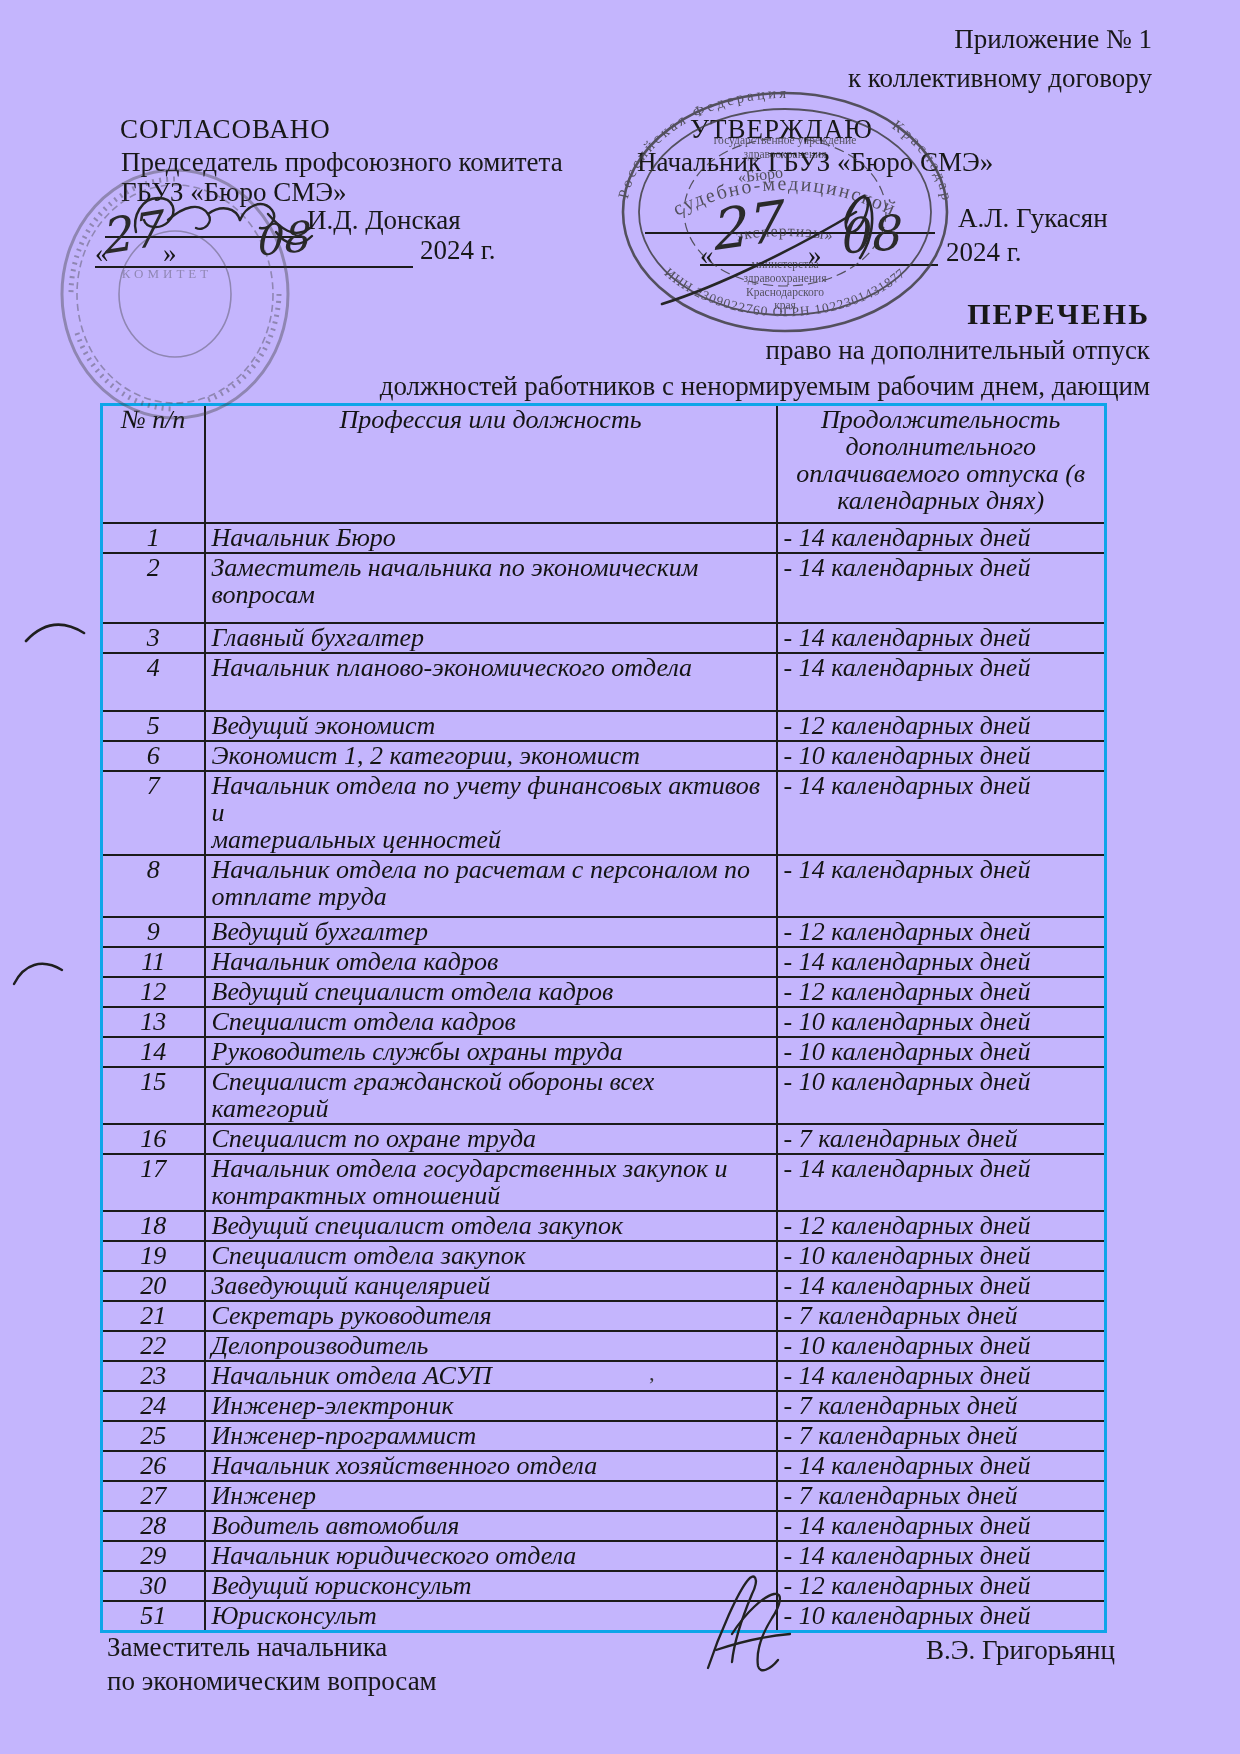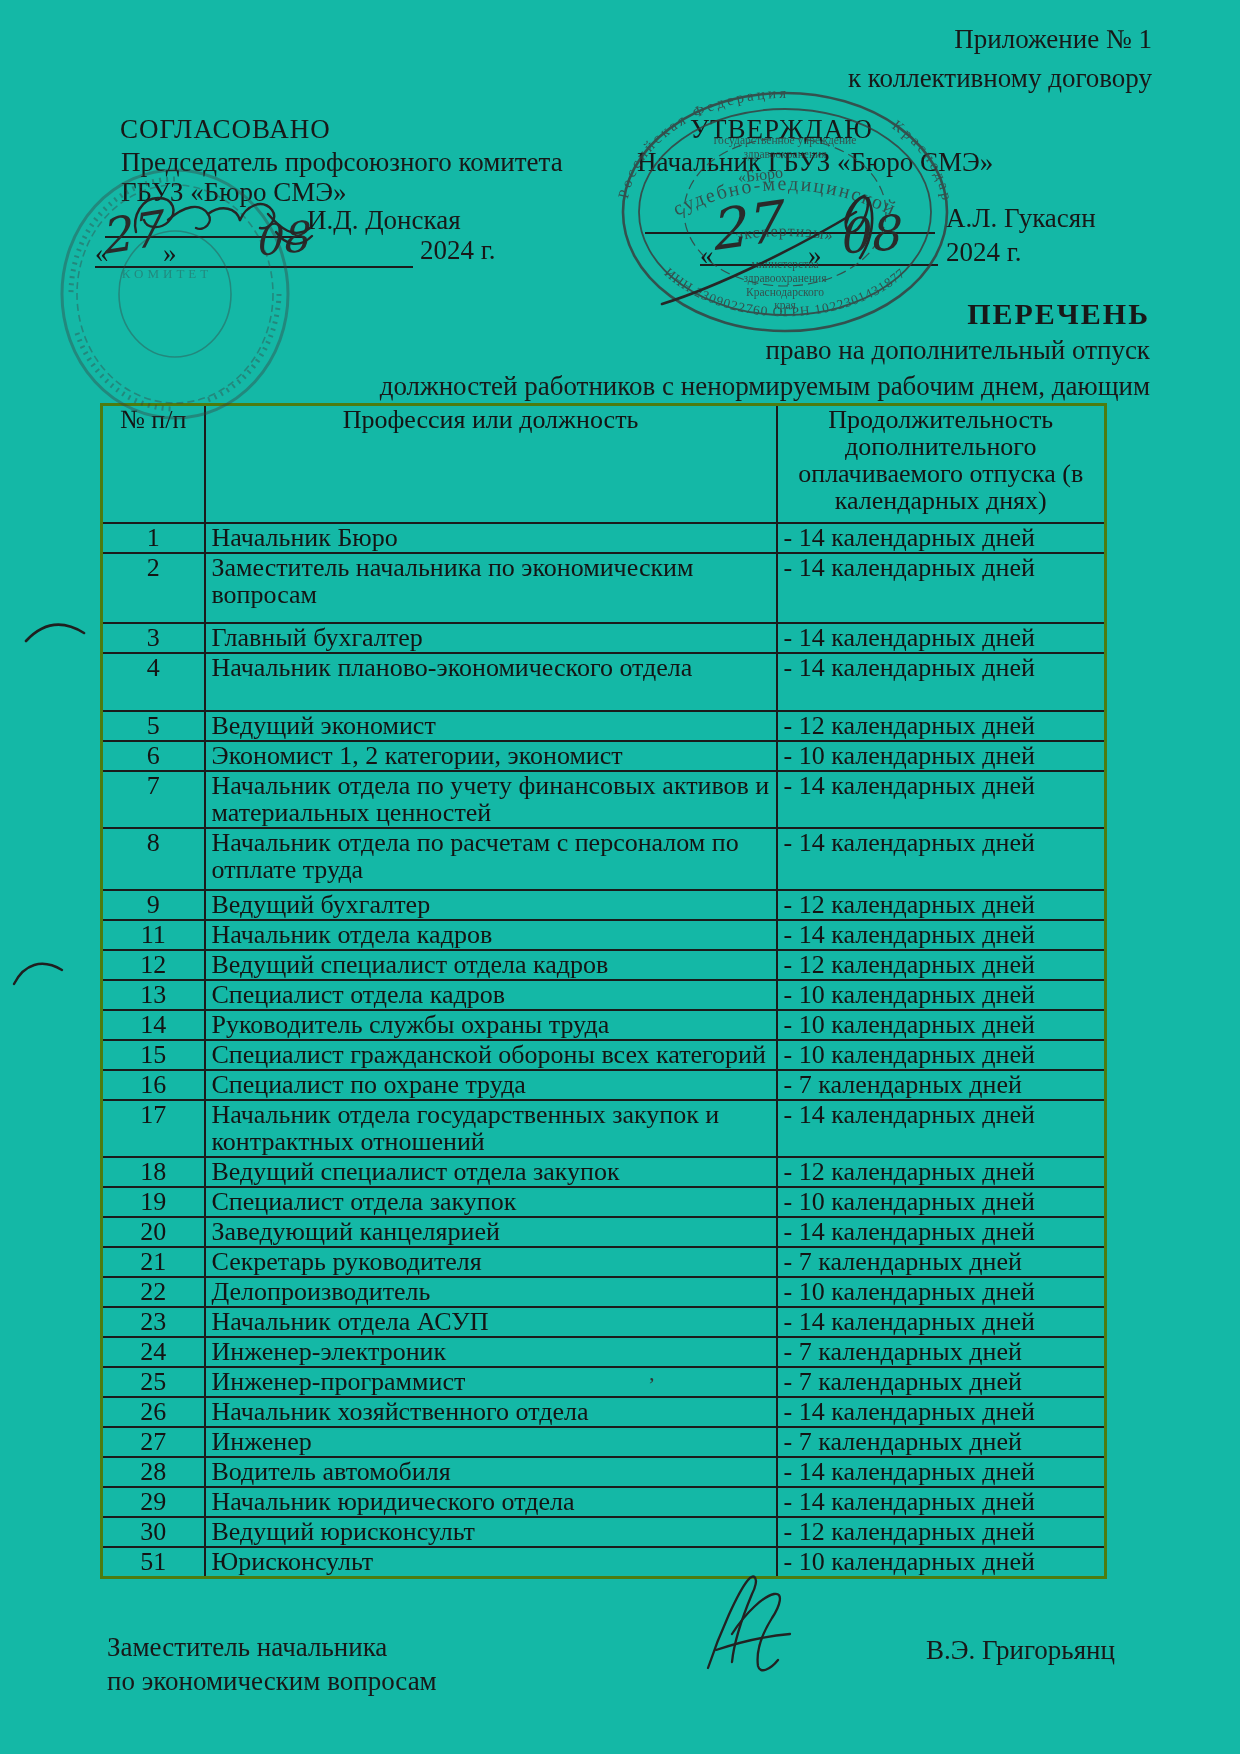--- a/index.html
+++ b/index.html
@@ -1,18 +1,18 @@
 <!DOCTYPE html>
 <html lang="ru"><head>
 <meta charset="utf-8">
 <style>
   html,body{margin:0;padding:0;background:#e8e8e8;}
   .page{
     position:relative; width:1240px; height:1754px; margin:0 auto;
-    background:#14b8a6; overflow:hidden;
+    background:#c4b5fd; overflow:hidden;
     font-family:"Liberation Serif","DejaVu Serif",serif;
     color:#181818;
   }
   .abs{position:absolute; white-space:nowrap;}
   .t27{font-size:27px; line-height:32px;}
   .appendix{left:0; top:20px; width:1152px; text-align:right; z-index:2;}
   .appendix div{line-height:39px;}
   .heading{font-size:27px; letter-spacing:1px;}
   .underline{position:absolute; border-bottom:2px solid #1c1c1c; height:0; z-index:2;}
   .hw{
@@ -27,21 +27,21 @@
   
   table.doc{
     position:absolute; left:100px; top:403px; width:1004px; z-index:2;
     border-collapse:collapse; table-layout:fixed;
     font-size:26px; color:#141414;
   }
   table.doc td,table.doc th{
     border:2px solid #1b1b1b; vertical-align:top;
     padding:0 6px 1px 6px; line-height:27px; font-weight:normal;
   }
-  table.doc{border:3px solid #4d7c0f;}
+  table.doc{border:3px solid #0ea5e9;font-style:italic;}
   col.c1{width:103px;} col.c2{width:572px;} col.c3{width:329px;}
   tr.hdr{height:118px;}
   th.h1,th.h2{text-align:center; padding-top:3px;}
   th.h3{text-align:center; white-space:pre-line; line-height:29px; padding-top:3px;}
   td.num{text-align:center;}
   td.prof{padding-left:26px; white-space:pre-line;}
   td.dur{padding-left:10px;}
   tr.r{height:30px;}
   
   .stamp{position:absolute; z-index:5; pointer-events:none;}
@@ -70,21 +70,21 @@
   <span class="abs quote" style="left:95px; top:238px;">«</span>
   <span class="abs quote" style="left:163px; top:238px;">»</span>
   <div class="underline" style="left:95px; top:266px; width:318px;"></div>
   <span class="hw" style="left:104px; top:208px; font-size:48px; transform:rotate(-9deg) skewX(-6deg);">27</span>
   <span class="hw" style="left:258px; top:218px; font-size:42px; transform:rotate(-5deg) skewX(-6deg);">08</span>
   <span class="abs t27" style="left:420px; top:234px;">2024 г.</span>
 
   <span class="abs heading" style="left:690px; top:114px;">УТВЕРЖДАЮ</span>
   <span class="abs t27" style="left:637px; top:146px;">Начальник ГБУЗ «Бюро СМЭ»</span>
   <div class="underline" style="left:645px; top:232px; width:290px;"></div>
-  <span class="abs t27" style="left:946px; top:202px;">А.Л. Гукасян</span>
+  <span class="abs t27" style="left:946px; top:202px;padding-left:12px;">А.Л. Гукасян</span>
   <span class="abs quote" style="left:700px; top:240px;">«</span>
   <span class="abs quote" style="left:808px; top:240px;">»</span>
   <div class="underline" style="left:700px; top:264px; width:238px;"></div>
   <span class="hw" style="left:714px; top:198px; font-size:56px; transform:rotate(-8deg) skewX(-6deg);">27</span>
   <span class="hw" style="left:842px; top:210px; font-size:48px; transform:rotate(-4deg) skewX(-4deg);">08</span>
   <span class="abs t27" style="left:946px; top:236px;">2024 г.</span>
 
   <svg class="stamp" style="left:55px; top:163px; opacity:0.38;" width="240" height="262" viewBox="0 0 240 262">
     <g fill="none" stroke="#3b3b3b">
       <ellipse cx="120" cy="131" rx="113" ry="124" stroke-width="3"></ellipse>

